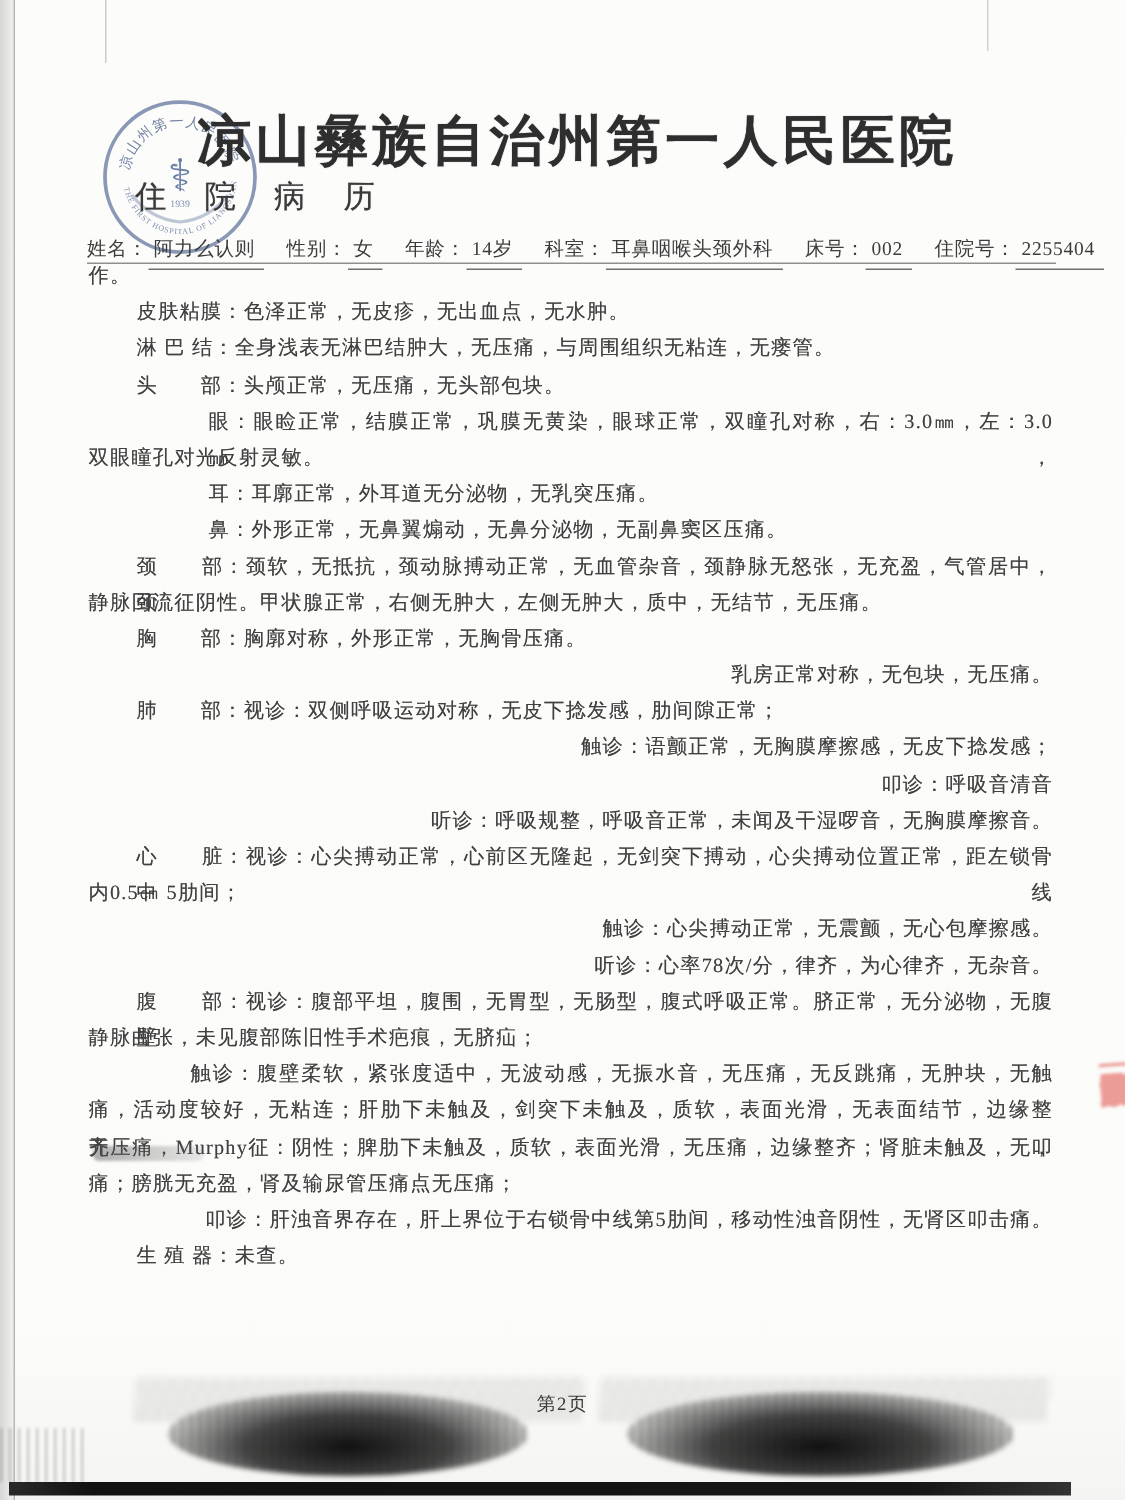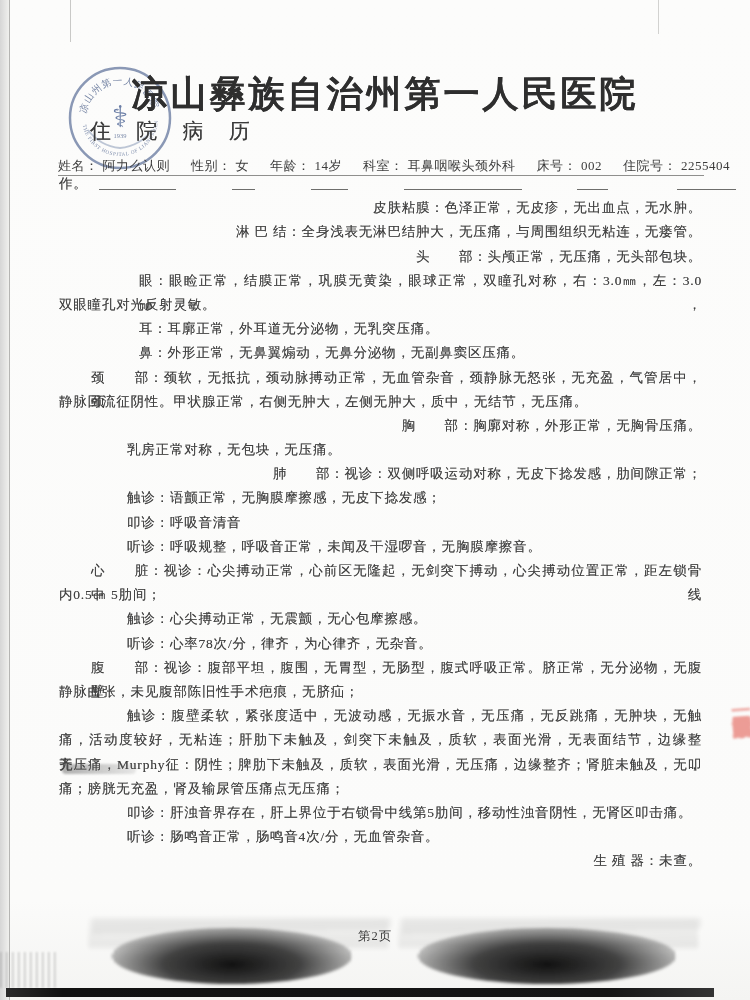--- a/index.html
+++ b/index.html
@@ -31,31 +31,31 @@
   }
 
   
   .info-row{
     position:absolute;left:58px;top:154px;width:646px;height:21px;
     font-size:13px;letter-spacing:.5px;color:#3c3c3c;
     border-bottom:1px solid #8f8f8d;
     display:flex;align-items:flex-end;white-space:nowrap;
   }
   .pfield{margin-right:15px;}
-  .pfield .val{border-bottom:1px solid #6e6e6c;padding:0 6px 16px 4px;}
+  .pfield .val{border-bottom:1px solid #6e6e6c;padding:0 6px 6px 4px;}
 
   
   .doc-body{
     position:absolute;left:59px;top:172px;width:643px;
     font-size:13.5px;line-height:24.2px;letter-spacing:.8px;color:#404040;
     text-shadow:0 0 .4px rgba(55,55,55,.55);
   }
   .ln{height:24.2px;white-space:nowrap;overflow:visible;}
-  .i1{padding-left:32px;text-align:right;}
-  .i2{padding-left:68px;}
+  .i1{padding-left:32px;}
+  .i2{padding-left:68px;text-align:right;}
   .i2b{padding-left:80px;}
   .full{white-space:normal;text-align:justify;text-align-last:justify;}
 
   .footer{
     position:absolute;left:0;top:928px;width:750px;text-align:center;
     font-size:12.5px;color:#3d3d3d;letter-spacing:1px;
   }
 
   
   .stamp{
@@ -156,21 +156,20 @@
     <div class="ln">内0.5㎝ 5肋间；</div>
     <div class="ln i2">触诊：心尖搏动正常，无震颤，无心包摩擦感。</div>
     <div class="ln i2">听诊：心率78次/分，律齐，为心律齐，无杂音。</div>
     <div class="ln i1 full">腹　　部：视诊：腹部平坦，腹围，无胃型，无肠型，腹式呼吸正常。脐正常，无分泌物，无腹壁</div>
     <div class="ln">静脉曲张，未见腹部陈旧性手术疤痕，无脐疝；</div>
     <div class="ln i2 full">触诊：腹壁柔软，紧张度适中，无波动感，无振水音，无压痛，无反跳痛，无肿块，无触</div>
     <div class="ln full">痛，活动度较好，无粘连；肝肋下未触及，剑突下未触及，质软，表面光滑，无表面结节，边缘整齐，</div>
     <div class="ln full">无压痛，Murphy征：阴性；脾肋下未触及，质软，表面光滑，无压痛，边缘整齐；肾脏未触及，无叩</div>
     <div class="ln">痛；膀胱无充盈，肾及输尿管压痛点无压痛；</div>
     <div class="ln i2">叩诊：肝浊音界存在，肝上界位于右锁骨中线第5肋间，移动性浊音阴性，无肾区叩击痛。</div>
-    <div class="ln i2">听诊：肠鸣音正常，肠鸣音4次/分，无血管杂音。</div>
     <div class="ln i1">生 殖 器：未查。</div>
   </div>
 
   <div class="footer">第2页</div>
 
   <div class="stamp">凉山彝族自治州第一人民医院</div>
   <div class="stamp2">凉山彝族自治州第一人民医院</div>
 
   <div class="blob-halo halo1"></div>
   <div class="blob-halo halo2"></div>

